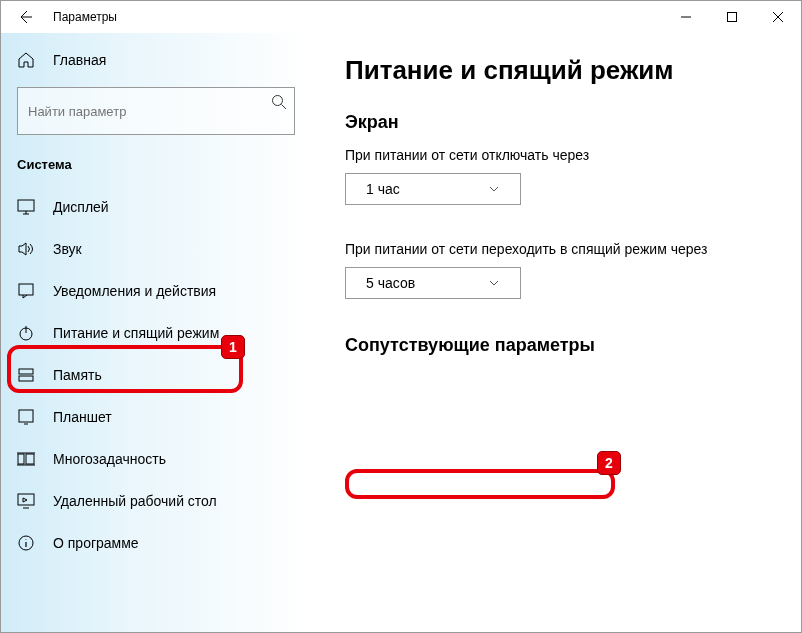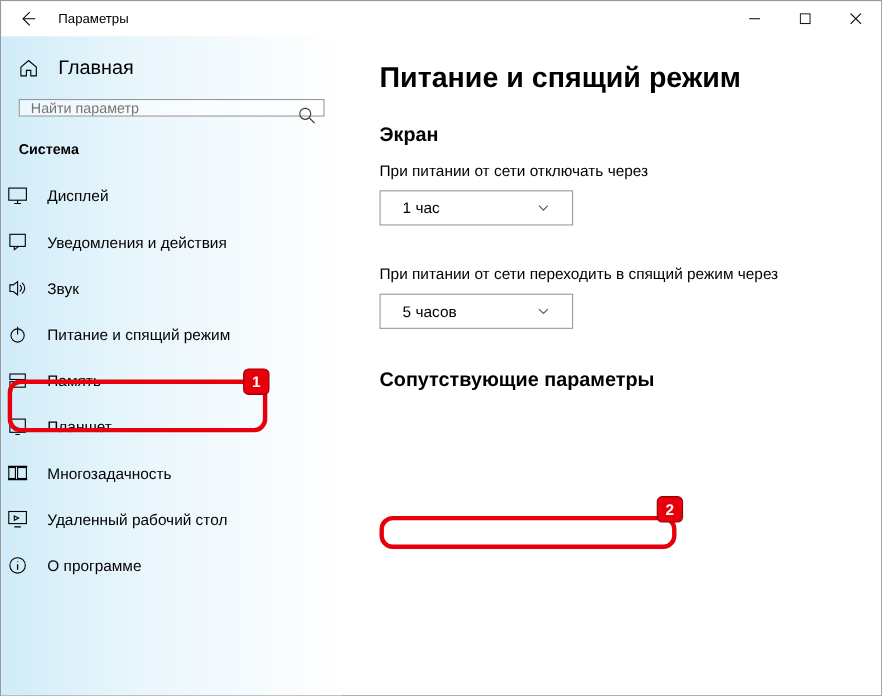--- a/index.html
+++ b/index.html
@@ -7,26 +7,26 @@
 .titlebar { height: 32px; display: flex; justify-content: space-between; padding-left: 8px; }
 .titlebar-left { display: flex; align-items: center; }
 .back-btn { width: 32px; height: 32px; display: flex; align-items: center; justify-content: center; }
 .title { font-size: 12px; margin-left: 12px; }
 .win-ctrls { display: flex; }
 .win-btn { width: 46px; height: 32px; display: flex; align-items: center; justify-content: center; }
 .container { display: flex; height: calc(633px - 32px); }
 .sidebar { width: 310px; background: linear-gradient(90deg, #d0ecf8 0%, #e9f6fc 40%, #ffffff 100%); padding: 8px 0 0 0; }
 .home-row { display: flex; align-items: center; padding: 10px 16px; margin-bottom: 8px; }
 .home-row svg { flex: 0 0 18px; }
-.home-label { margin-left: 18px; font-size: 18px; }
+.home-label { margin-left: 18px; font-size: 14px; }
 .search-wrap { margin: 4px 16px 12px 16px; position: relative; }
-.search-input { width: 100%; height: 16px; border: 1px solid #999; background: rgba(255,255,255,0.6); padding: 0 34px 0 10px; font-size: 13px; outline: none; }
+.search-input { width: 100%; height: 48px; border: 1px solid #999; background: rgba(255,255,255,0.6); padding: 0 34px 0 10px; font-size: 13px; outline: none; }
 .search-icon { position: absolute; right: 8px; top: 7px; }
 .section-label { font-weight: 600; font-size: 13px; padding: 10px 16px 14px 16px; }
-.nav-item { display: flex; align-items: center; padding: 12px 6px; font-size: 14px; position: relative; }
+.nav-item { display: flex; align-items: center; padding: 12px 16px; font-size: 14px; position: relative; }
 .nav-item svg { flex: 0 0 18px; }
 .nav-label { margin-left: 18px; }
 .content { flex: 1; padding: 22px 34px 0 34px; }
 h1 { font-size: 26px; font-weight: 600; margin-bottom: 26px; }
 h2 { font-size: 18px; font-weight: 600; margin-bottom: 14px; margin-top: 12px; }
 .sub { font-size: 14px; margin-bottom: 10px; }
 .combo { width: 176px; height: 32px; border: 1px solid #999; display: flex; align-items: center; justify-content: space-between; padding: 0 20px; font-size: 14px; margin-bottom: 36px; }
 .link { color: #0066cc; font-size: 14px; display: inline-block; padding: 4px 2px; }
 .callout { position: absolute; border: 4px solid #e7000b; border-radius: 12px; pointer-events: none; }
 .badge { position: absolute; width: 24px; height: 24px; background: #e7000b; border-radius: 5px; color: #fff; font-weight: 700; font-size: 14px; display: flex; align-items: center; justify-content: center; border: 1px solid #900; }
@@ -82,31 +82,31 @@
 
     <div class="nav-item">
       <svg width="18" height="18" viewBox="0 0 18 18">
           <rect x="1" y="2" width="16" height="11" fill="none" stroke="#000" stroke-width="1"></rect>
           <path d="M6 16 H12 M9 13 V16" stroke="#000" stroke-width="1"></path>
         </svg>
       <span class="nav-label">Дисплей</span>
     </div>
     <div class="nav-item">
       <svg width="18" height="18" viewBox="0 0 18 18">
+          <path d="M2 6 H5 L9 3 V15 L5 12 H2 Z" fill="none" stroke="#000" stroke-width="1"></path>
+          <path d="M11 6 Q14 9 11 12 M13 4 Q18 9 13 14" fill="none" stroke="#000" stroke-width="1"></path>
+        </svg>
+      <span class="nav-label">Звук</span>
+    </div>
+    <div class="nav-item">
+      <svg width="18" height="18" viewBox="0 0 18 18">
           <rect x="2" y="2" width="14" height="11" fill="none" stroke="#000" stroke-width="1"></rect>
           <path d="M6 13 L6 16 L10 13" fill="none" stroke="#000" stroke-width="1"></path>
         </svg>
       <span class="nav-label">Уведомления и действия</span>
-    </div>
-    <div class="nav-item">
-      <svg width="18" height="18" viewBox="0 0 18 18">
-          <path d="M2 6 H5 L9 3 V15 L5 12 H2 Z" fill="none" stroke="#000" stroke-width="1"></path>
-          <path d="M11 6 Q14 9 11 12 M13 4 Q18 9 13 14" fill="none" stroke="#000" stroke-width="1"></path>
-        </svg>
-      <span class="nav-label">Звук</span>
     </div>
     <div class="nav-item">
       <svg width="18" height="18" viewBox="0 0 18 18">
           <circle cx="9" cy="10" r="6" fill="none" stroke="#000" stroke-width="1"></circle>
           <path d="M9 2 V9" stroke="#000" stroke-width="1"></path>
         </svg>
       <span class="nav-label">Питание и спящий режим</span>
     </div>
     <div class="nav-item">
       <svg width="18" height="18" viewBox="0 0 18 18">

